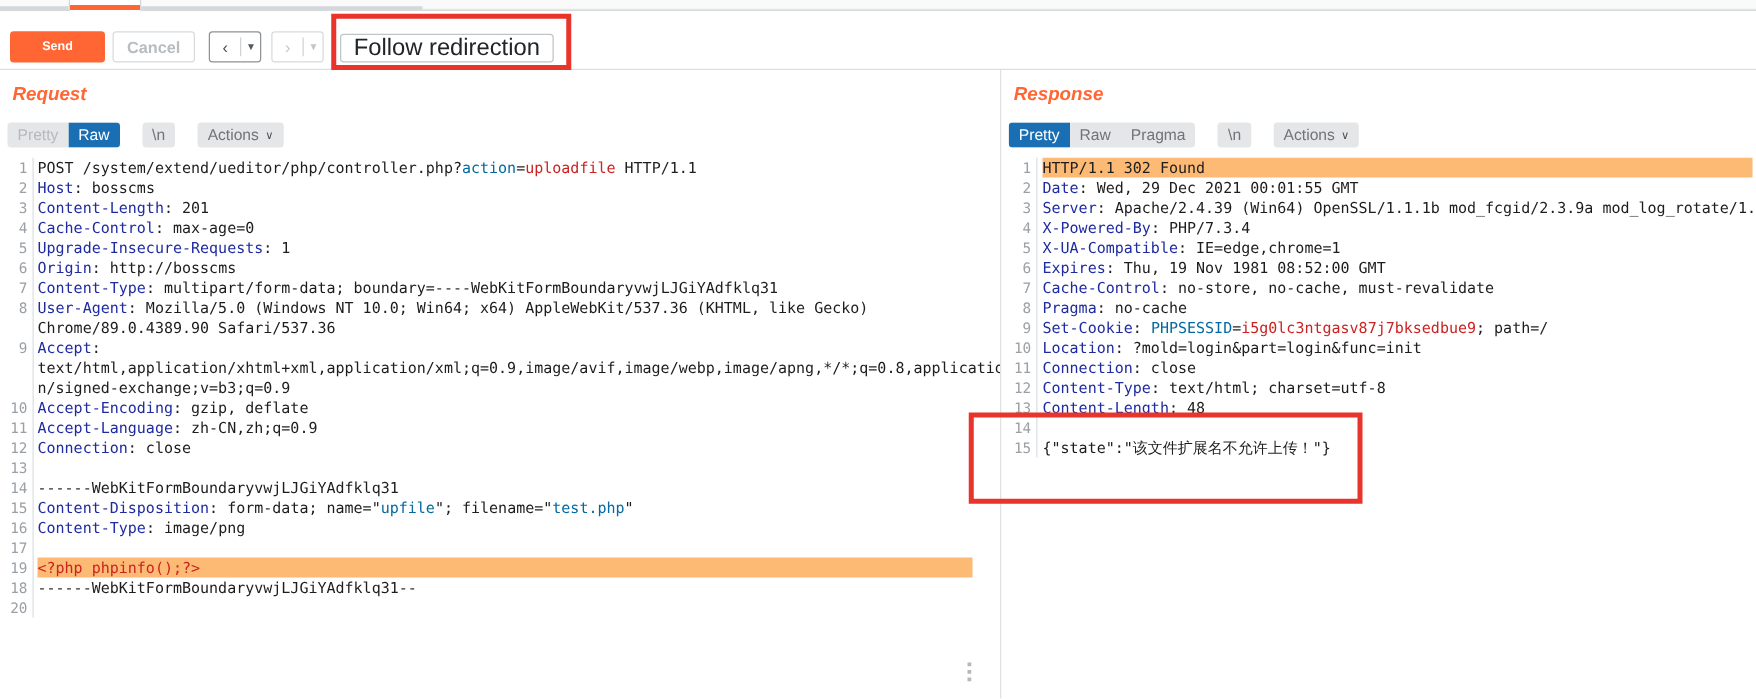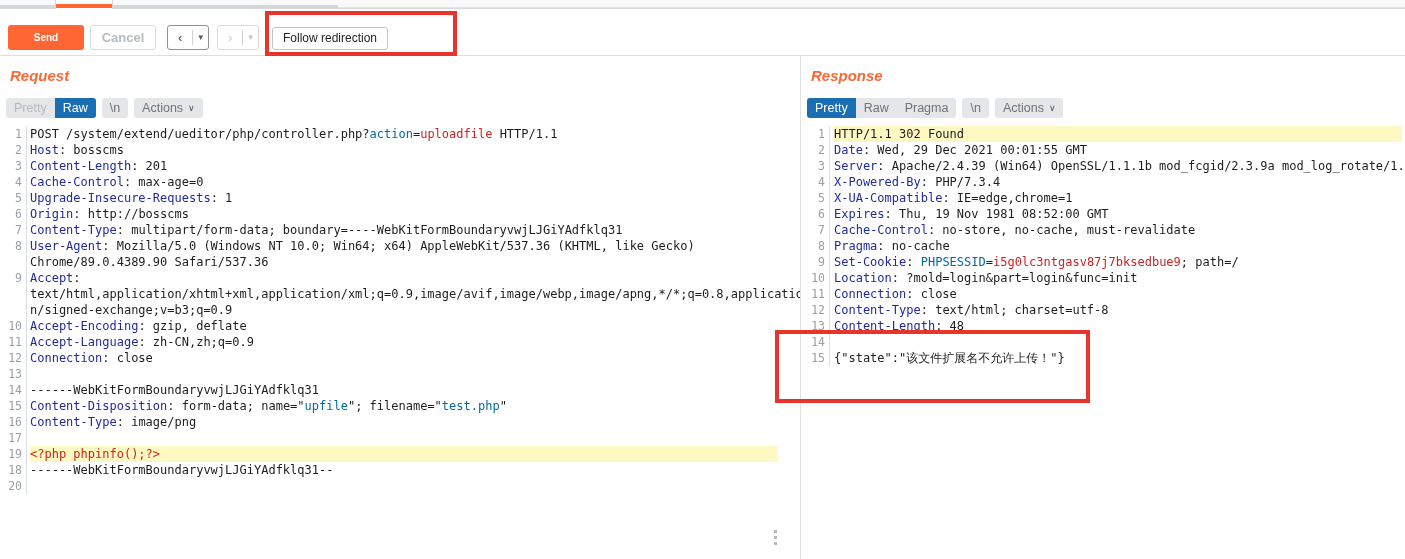--- a/index.html
+++ b/index.html
@@ -98,21 +98,21 @@
     font-size: 8px; color: #55595e; cursor: pointer;
   }
   .nav-group.next .nav-caret { color: #c2c6ca; }
 
   .btn-follow {
     position: absolute; left: 272px; top: 18px;
     height: 23px; padding: 0 10px;
     background: #ffffff;
     color: #222428;
     border: 1px solid #bfc4c8; border-radius: 3px;
-    font-size: 12px; line-height: 21px;
+    font-size: 19px; line-height: 21px;
     font-family: "Liberation Sans", sans-serif;
     cursor: pointer;
   }
 
   
   .redbox {
     position: absolute;
     border: 4px solid #e8342a;
     box-sizing: border-box;
     pointer-events: none;
@@ -135,21 +135,21 @@
   }
 
   .seg {
     position: absolute; left: 6px; top: 42px;
     display: flex; align-items: center;
     font-size: 12.5px;
     font-family: "Liberation Sans", sans-serif;
   }
   .seg-group {
     display: flex; background: #e4e6e8; border-radius: 3px; overflow: hidden;
-    margin-right: 6px; height: 20px; align-items: stretch;
+    margin-right: 18px; height: 20px; align-items: stretch;
   }
   .seg-item {
     padding: 0 8px; display: flex; align-items: center;
     color: #6f7479; cursor: pointer; white-space: nowrap;
   }
   .seg-item.active { background: #1a6fb4; color: #ffffff; }
   .seg-item.disabled { color: #b6babe; }
   .seg-caret { font-size: 9px; margin-left: 5px; color: #4b5054; }
 
   
@@ -177,21 +177,21 @@
   #code-response .gutter { left: 2px; }
   .gutter .ln { height: 16px; line-height: 16px; }
   .gutter .ln.blank { color: transparent; }
 
   .lines {
     position: absolute; top: 0; left: 30px; right: 0;
     white-space: pre;
   }
   #code-response .lines { left: 33px; }
   .lines .row { height: 16px; line-height: 16px; }
-  .lines .row.hl { background: #fef9c3; }
+  .lines .row.hl { background: #fdba74; }
 
   .k { color: #1f2ba0; }                 
   .v { color: #1d1d1d; }                 
   .b { color: #0369a1; }                 
   .r { color: #cc2222; }                 
 
   .dots-handle {
     position: absolute; left: 774px; top: 474px;
     width: 4px; height: 16px;
     cursor: pointer;

